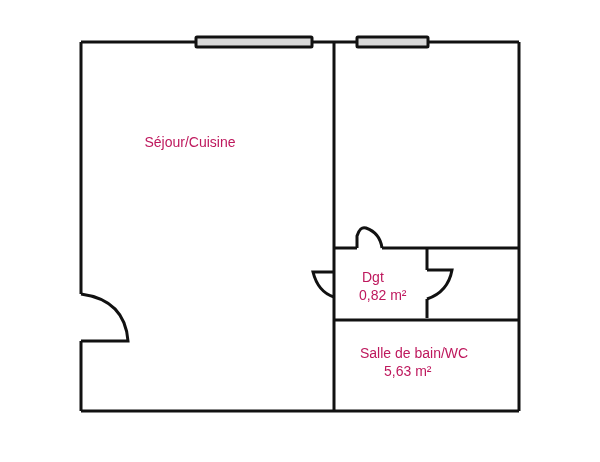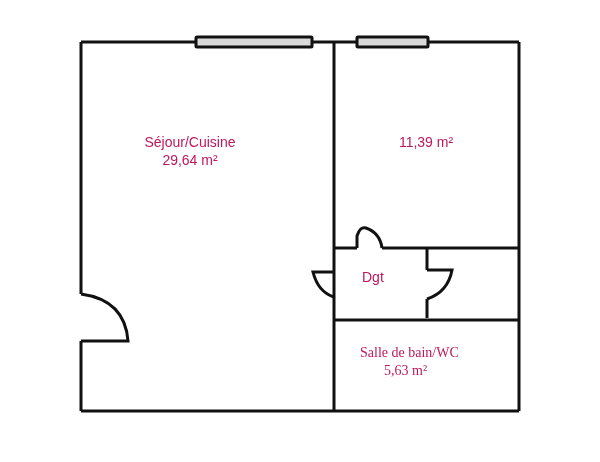--- a/index.html
+++ b/index.html
@@ -44,27 +44,26 @@
 
     <path d="M334 320 H519"></path>
   </g>
 
   <rect x="196" y="37" width="116" height="10" rx="1" fill="#d9d9d9" stroke="#111111" stroke-width="3"></rect>
   <rect x="357" y="37" width="71" height="10" rx="1" fill="#d9d9d9" stroke="#111111" stroke-width="3"></rect>
 </svg>
 
 <div class="label" style="left:122px; top:133px; width:136px;">
   <div>Séjour/Cuisine</div>
-  <div>29,64  m²</div>
 </div>
 
 <div class="label" style="left:378px; top:133px; width:96px;">
-  <div>11,39  m²</div>
 </div>
 
 <div class="label" style="left:353px; top:255px; width:80px; text-align:left;margin-top:13px;">
   <div style="padding-left:9px;">Dgt</div>
+  <div style="padding-left:6px;">0,82  m²</div>
 </div>
 
-<div class="label" style="left:360px; top:344px; width:140px; text-align:left;font-family:Liberation Serif, serif;">
+<div class="label" style="left:360px; top:344px; width:140px; text-align:left;">
   <div>Salle de bain/WC</div>
   <div style="padding-left:24px;">5,63  m²</div>
 </div>
 
 </body></html>

